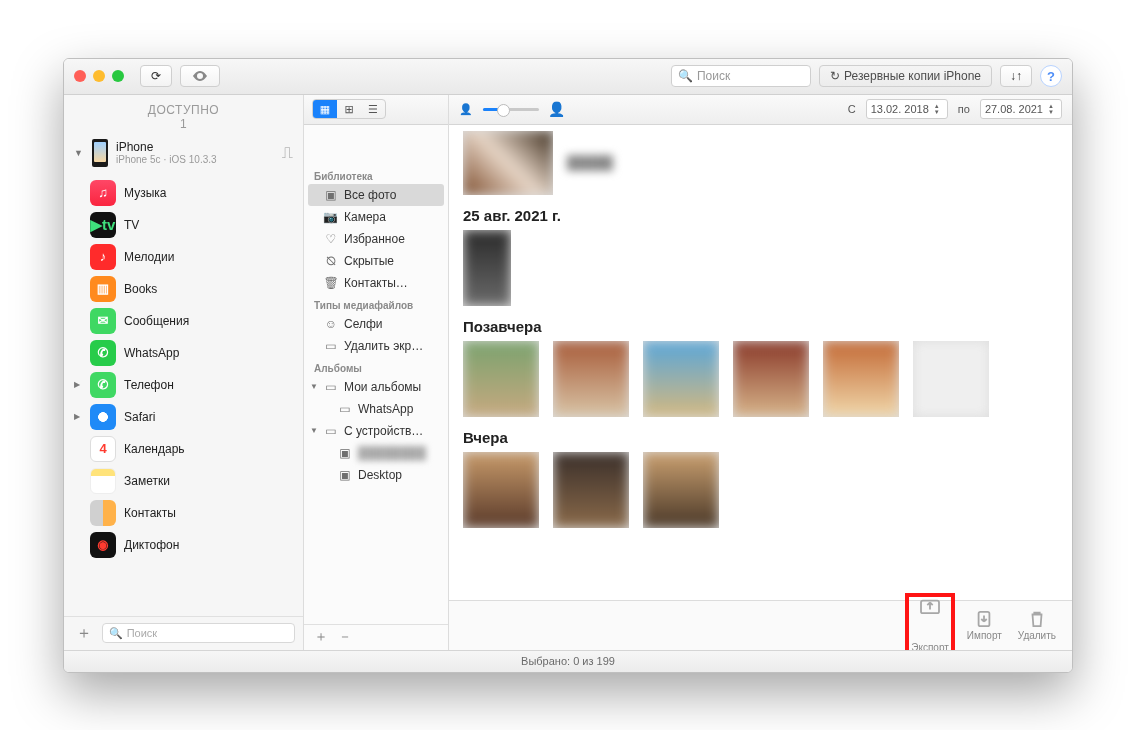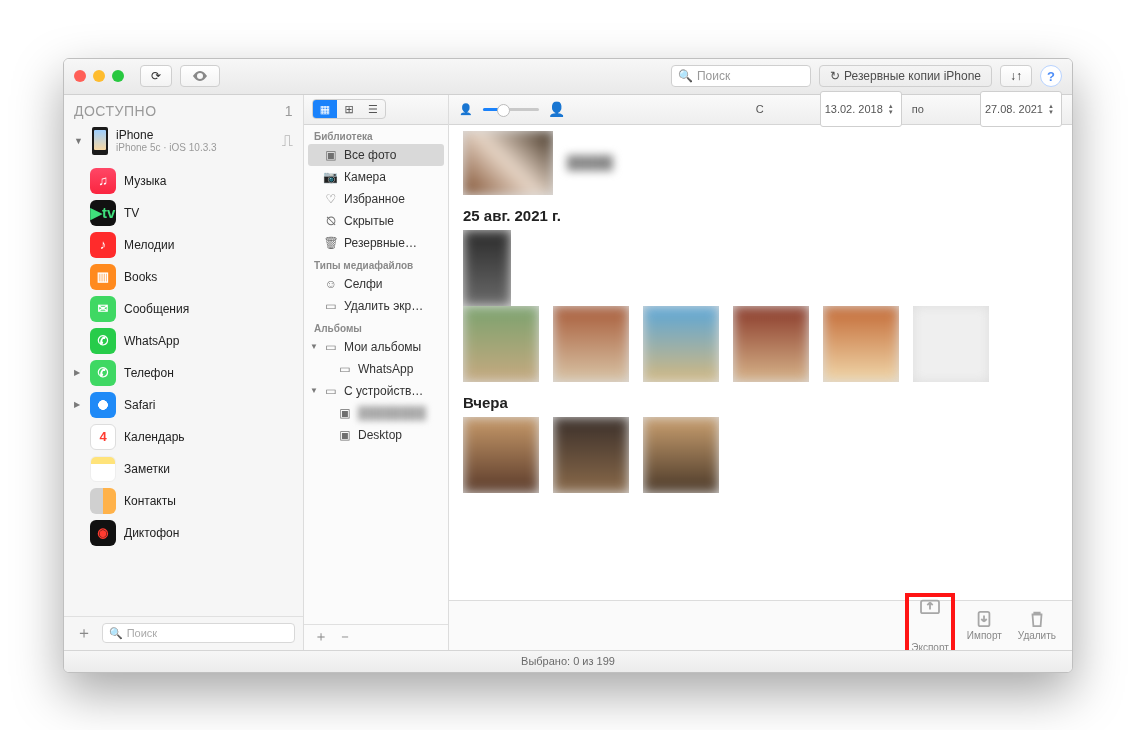--- a/index.html
+++ b/index.html
@@ -9,53 +9,53 @@
 .traffic { display: flex; gap: 7px; margin-right: 8px; }
 .dot { width: 12px; height: 12px; border-radius: 50%; }
 .red { background: #ff5f57; } .yellow { background: #febc2e; } .green { background: #28c840; }
 .tb-btn { height: 22px; min-width: 32px; border: 1px solid #cfcfcf; border-radius: 4px; background: linear-gradient(#fff,#f3f3f3); display: flex; align-items: center; justify-content: center; color: #333; font-size: 12px; }
 .tb-spacer { flex: 1; }
 .search-top { width: 140px; height: 22px; border: 1px solid #cfcfcf; border-radius: 4px; background: #fff; display: flex; align-items: center; padding: 0 6px; gap: 4px; color: #999; font-size: 12px; }
 .backups { height: 22px; border: 1px solid #cfcfcf; border-radius: 4px; padding: 0 10px; display: flex; align-items: center; font-size: 12px; color: #4d4d4d; }
 .help { width: 22px; height: 22px; border-radius: 50%; border: 1px solid #b8d3ff; color: #4f8ef7; display: flex; align-items: center; justify-content: center; font-size: 13px; font-weight: bold; background: #fff; }
 .body { flex: 1; display: flex; min-height: 0; }
 .sidebar-left { width: 240px; border-right: 1px solid #dcdcdc; display: flex; flex-direction: column; background: #f6f6f6; }
-.sect-header { font-size: 14px; color: #9a9a9a; letter-spacing: 0.5px; padding: 8px 10px 4px; text-transform: uppercase; display: flex; justify-content: space-between; align-items: center; }
+.sect-header { font-size: 12px; color: #9a9a9a; letter-spacing: 0.5px; padding: 8px 10px 4px; text-transform: uppercase; display: flex; justify-content: flex-end; align-items: center; flex-direction: column; }
 .device-row { display: flex; align-items: center; gap: 8px; padding: 4px 10px 8px 10px; }
 .disclosure { width: 10px; color: #777; font-size: 9px; }
 .dev-thumb { width: 16px; height: 28px; background: #1a1a1a; border-radius: 2px; position: relative; }
 .dev-thumb::after { content: ""; position: absolute; inset: 3px 2px 5px 2px; background: linear-gradient(#9fd0ff,#f7d7a2); border-radius: 1px; }
 .dev-text { display: flex; flex-direction: column; flex: 1; }
 .dev-name { font-size: 12px; color: #222; }
 .dev-sub { font-size: 10px; color: #9a9a9a; }
 .side-list { flex: 1; overflow-y: auto; padding-top: 2px; }
 .side-item { display: flex; align-items: center; gap: 8px; padding: 4px 10px 4px 26px; font-size: 12px; color: #222; height: 32px; cursor: default; position: relative; }
 .side-item.sel { background: #e6e6e6; }
 .chev { position: absolute; left: 10px; color: #7a7a7a; font-size: 8px; }
 .app-icon { width: 26px; height: 26px; border-radius: 6px; display: flex; align-items: center; justify-content: center; color: #fff; font-size: 13px; font-weight: bold; flex-shrink: 0; }
 .side-footer { border-top: 1px solid #e0e0e0; padding: 6px 8px; display: flex; align-items: center; gap: 6px; }
 .search-side { flex: 1; height: 20px; border: 1px solid #d8d8d8; border-radius: 4px; display: flex; align-items: center; padding: 0 6px; gap: 4px; color: #aaa; font-size: 11px; background: #fff; }
 .col-mid { width: 145px; border-right: 1px solid #dcdcdc; display: flex; flex-direction: column; background: #fbfbfb; }
 .mid-toolbar { height: 30px; border-bottom: 1px solid #d5d5d5; display: flex; align-items: center; padding: 0 8px; gap: 6px; background: linear-gradient(#fafafa,#eeeeee); }
 .viewseg { display: flex; border: 1px solid #cfcfcf; border-radius: 4px; overflow: hidden; height: 20px; }
 .viewseg span { width: 24px; display: flex; align-items: center; justify-content: center; font-size: 11px; color: #555; }
 .viewseg span.on { background: #1a82fb; color: #fff; }
-.mid-list { flex: 1; overflow-y: auto; font-size: 12px; }
+.mid-list { flex: 1; overflow-y: auto; font-size: 12px; margin-top: 40px; }
 .mid-h { font-size: 10px; font-weight: 600; color: #8a8a8a; padding: 6px 10px 2px; }
 .mid-item { display: flex; align-items: center; gap: 6px; padding: 3px 8px 3px 20px; color: #333; height: 22px; white-space: nowrap; cursor: default; position: relative; }
 .mid-item.sel { background: #d9d9d9; border-radius: 3px; margin: 0 4px; padding-left: 16px; }
 .mid-item .chev { left: 6px; }
 .mid-icon { width: 14px; color: #6f6f6f; font-size: 12px; display: flex; justify-content: center; }
 .mid-footer { border-top: 1px solid #e0e0e0; height: 26px; display: flex; align-items: center; padding: 0 10px; gap: 10px; color: #888; font-size: 14px; }
 .content { flex: 1; display: flex; flex-direction: column; min-width: 0; }
 .filter-bar { height: 30px; border-bottom: 1px solid #d5d5d5; display: flex; align-items: center; padding: 0 10px; gap: 10px; background: linear-gradient(#fafafa,#eeeeee); font-size: 11px; color: #555; }
 .slider { width: 56px; height: 3px; background: #c9c9c9; border-radius: 2px; position: relative; }
 .slider::before { content:""; position:absolute; left:0; top:0; height:3px; width:18px; background:#1a82fb; border-radius:2px; }
 .slider::after { content:""; position:absolute; left:14px; top:-4px; width:11px; height:11px; background:#fff; border:1px solid #bbb; border-radius:50%; }
-.date-field { height: 36px; border: 1px solid #cfcfcf; border-radius: 3px; padding: 0 4px; display: flex; align-items: center; gap: 2px; background: #fff; margin-left: 46px; }
+.date-field { height: 20px; border: 1px solid #cfcfcf; border-radius: 3px; padding: 0 4px; display: flex; align-items: center; gap: 2px; background: #fff; }
 .stepper { width: 12px; display: flex; flex-direction: column; font-size: 6px; color: #666; line-height: 6px; align-items: center; }
 .gallery { flex: 1; overflow-y: auto; padding: 6px 14px 10px; }
 .gh { font-size: 15px; font-weight: 700; color: #222; margin: 12px 0 6px; }
 .thumbs { display: flex; gap: 14px; flex-wrap: wrap; }
 .thumb { width: 76px; height: 76px; background: #ddd; position: relative; overflow: hidden; }
 .thumb.wide { width: 90px; height: 64px; }
 .px { position: absolute; inset: 0; filter: blur(6px); }
 .action-bar { height: 50px; border-top: 1px solid #dcdcdc; display: flex; align-items: center; justify-content: flex-end; gap: 8px; padding: 0 12px; background: #fafafa; }
 .act { display: flex; flex-direction: column; align-items: center; gap: 2px; color: #888; font-size: 10px; cursor: default; padding: 2px 4px; }
 .act svg, .act .gl { width: 22px; height: 18px; color: #a7a7a7; }
@@ -210,21 +210,21 @@
             <div class="mid-item">
                 <span class="mid-icon">♡</span>
                 <span>Избранное</span>
               </div>
             <div class="mid-item">
                 <span class="mid-icon">⦰</span>
                 <span>Скрытые</span>
               </div>
             <div class="mid-item">
                 <span class="mid-icon">🗑</span>
-                <span>Резервные…</span>
+                <span>Контакты…</span>
               </div>
             <div class="mid-h">Типы медиафайлов</div>
             <div class="mid-item">
                 <span class="mid-icon">☺</span>
                 <span>Селфи</span>
               </div>
             <div class="mid-item">
                 <span class="mid-icon">▭</span>
                 <span>Удалить экр…</span>
               </div>
@@ -290,20 +290,21 @@
               <div style="align-self:center;filter:blur(4px);color:#888;font-size:13px">█████</div>
             </div>
 
             <div class="gh">25 авг. 2021 г.</div>
             <div class="thumbs">
               <div class="thumb" style="width:48px">
                   <div class="px" style="background:linear-gradient(#2a2a2a,#6a6a6a)"></div>
                 </div>
             </div>
 
+            <div class="gh">Позавчера</div>
             <div class="thumbs">
               <div class="thumb">
                   <div class="px" style="background:linear-gradient(#7aa26e,#c7a980)"></div>
                 </div>
               <div class="thumb">
                   <div class="px" style="background:linear-gradient(#a85c3a,#d8c4a6)"></div>
                 </div>
               <div class="thumb">
                   <div class="px" style="background:linear-gradient(#5aa6d8,#d3b880)"></div>
                 </div>

